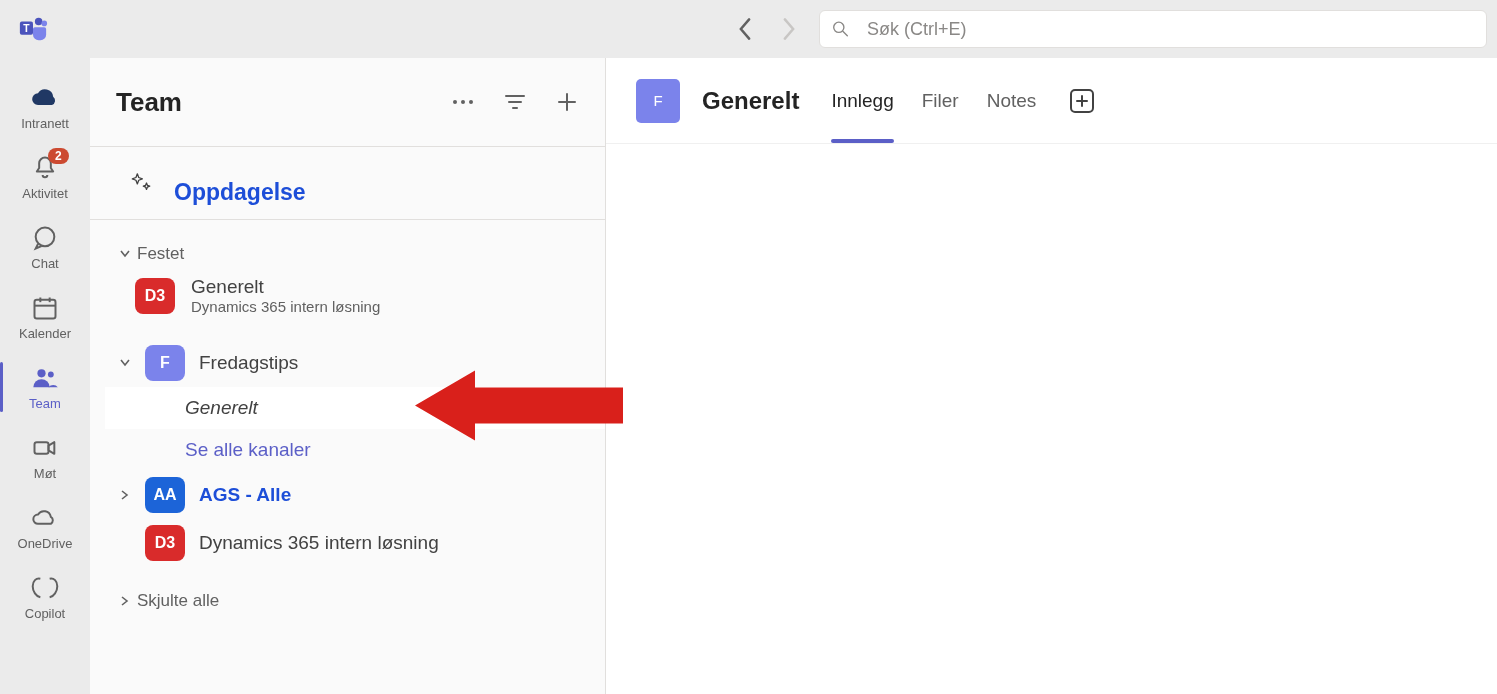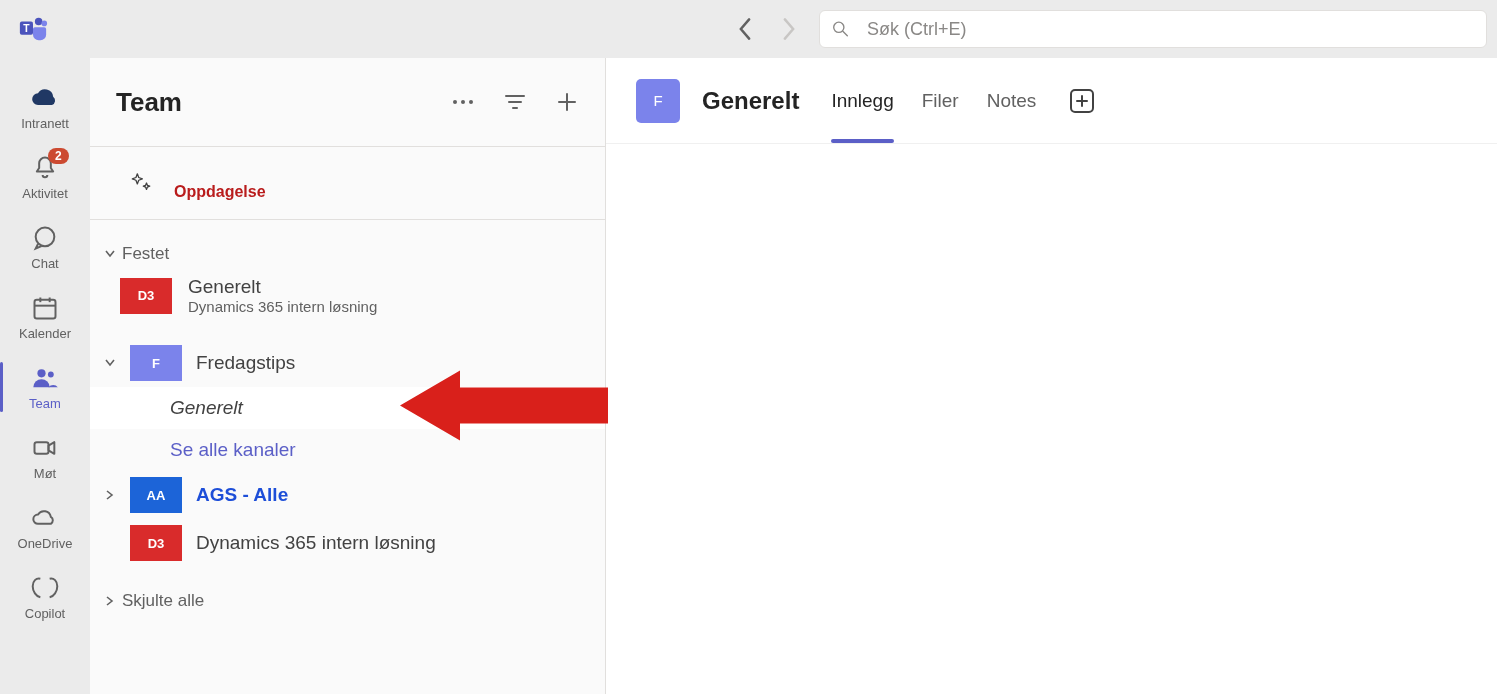--- a/index.html
+++ b/index.html
@@ -28,28 +28,28 @@
 
   
   .panel { width: 516px; background: #fafafa; border-right: 1px solid #e1dfdd; display: flex; flex-direction: column; }
   .panel-header { height: 88px; display: flex; align-items: center; padding: 0 26px; }
   .panel-title { font-size: 26px; font-weight: 700; color: #242424; }
   .panel-header-actions { margin-left: auto; display: flex; gap: 28px; color: #616161; }
   .panel-header-actions .act { cursor: pointer; width: 24px; height: 24px; display:flex; align-items:center; justify-content:center; }
 
   .discovery { height: 74px; border-top: 1px solid #e1dfdd; border-bottom: 1px solid #e1dfdd; display: flex; align-items: center; padding-left: 40px; gap: 22px; cursor: pointer; }
   .discovery svg { width: 22px; height: 22px; color: #424242; }
-  .discovery-label { font-size: 16px; font-weight: 600; color: #b91c1c; margin-top: 18px; }
-
-  .section { padding: 18px 0 0 0; }
+  .discovery-label { font-size: 23px; font-weight: 600; color: #1d4ed8; margin-top: 18px; }
+
+  .section { padding: 18px 0 0 0; margin-left: 15px; }
   .section-head { display: flex; align-items: center; padding: 6px 0 6px 14px; color: #616161; font-size: 17px; cursor: pointer; gap: 6px; }
   .caret { width: 12px; height: 12px; display: inline-flex; align-items: center; justify-content: center; color: #616161; }
   .team-row { display: flex; align-items: center; padding: 6px 0 6px 14px; gap: 14px; cursor: pointer; }
   .team-row .caret { flex: 0 0 12px; }
-  .team-avatar { width: 52px; height: 36px; border-radius: 0; display: flex; align-items: center; justify-content: center; color: #fff; font-size: 13px; font-weight: 600; }
+  .team-avatar { width: 40px; height: 36px; border-radius: 8px; display: flex; align-items: center; justify-content: center; color: #fff; font-size: 16px; font-weight: 600; }
   .team-avatar.红 { background: #d92b2b; }
   .team-avatar.紫 { background: #7b83eb; }
   .team-avatar.蓝 { background: #1c64d8; }
   .team-name { font-size: 19px; color: #424242; }
   .team-name.bold { font-weight: 600; color: #1d4ed8; }
   .pinned-item { display: flex; align-items: center; padding: 6px 0 6px 30px; gap: 16px; cursor: pointer; }
   .pinned-texts { display: flex; flex-direction: column; }
   .pinned-title { font-size: 19px; color: #424242; }
   .pinned-sub { font-size: 15px; color: #616161; }
 

